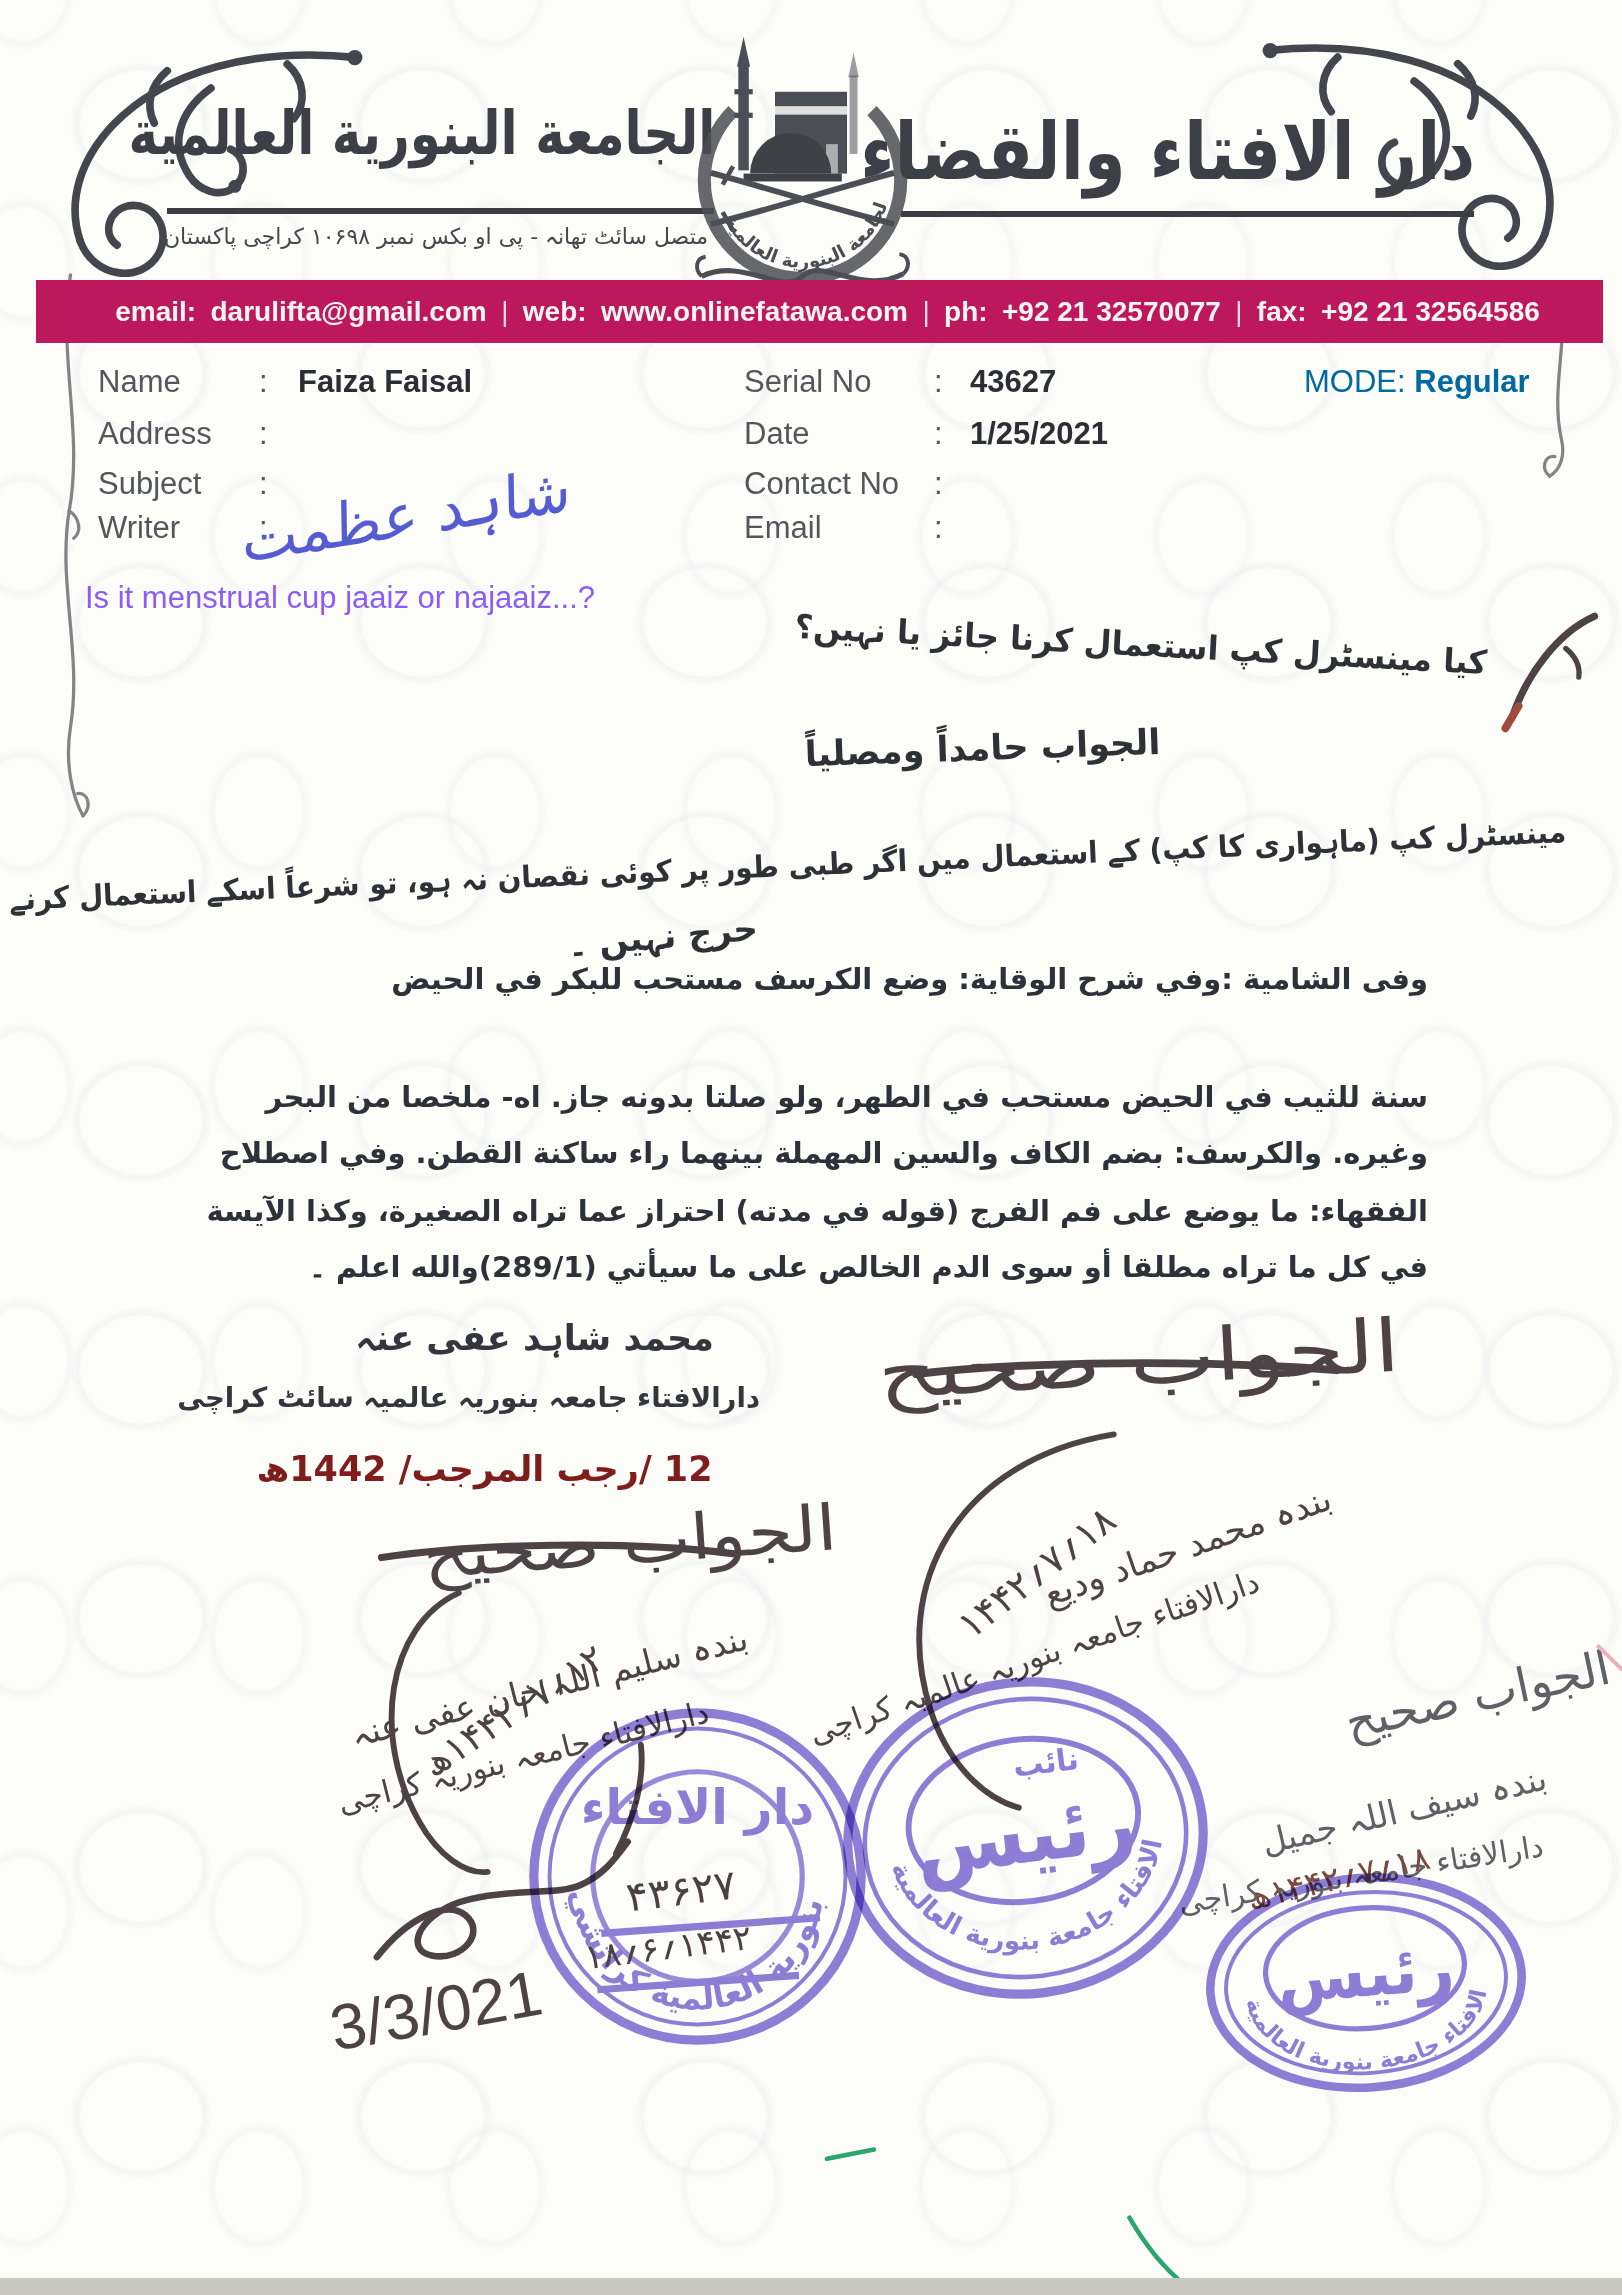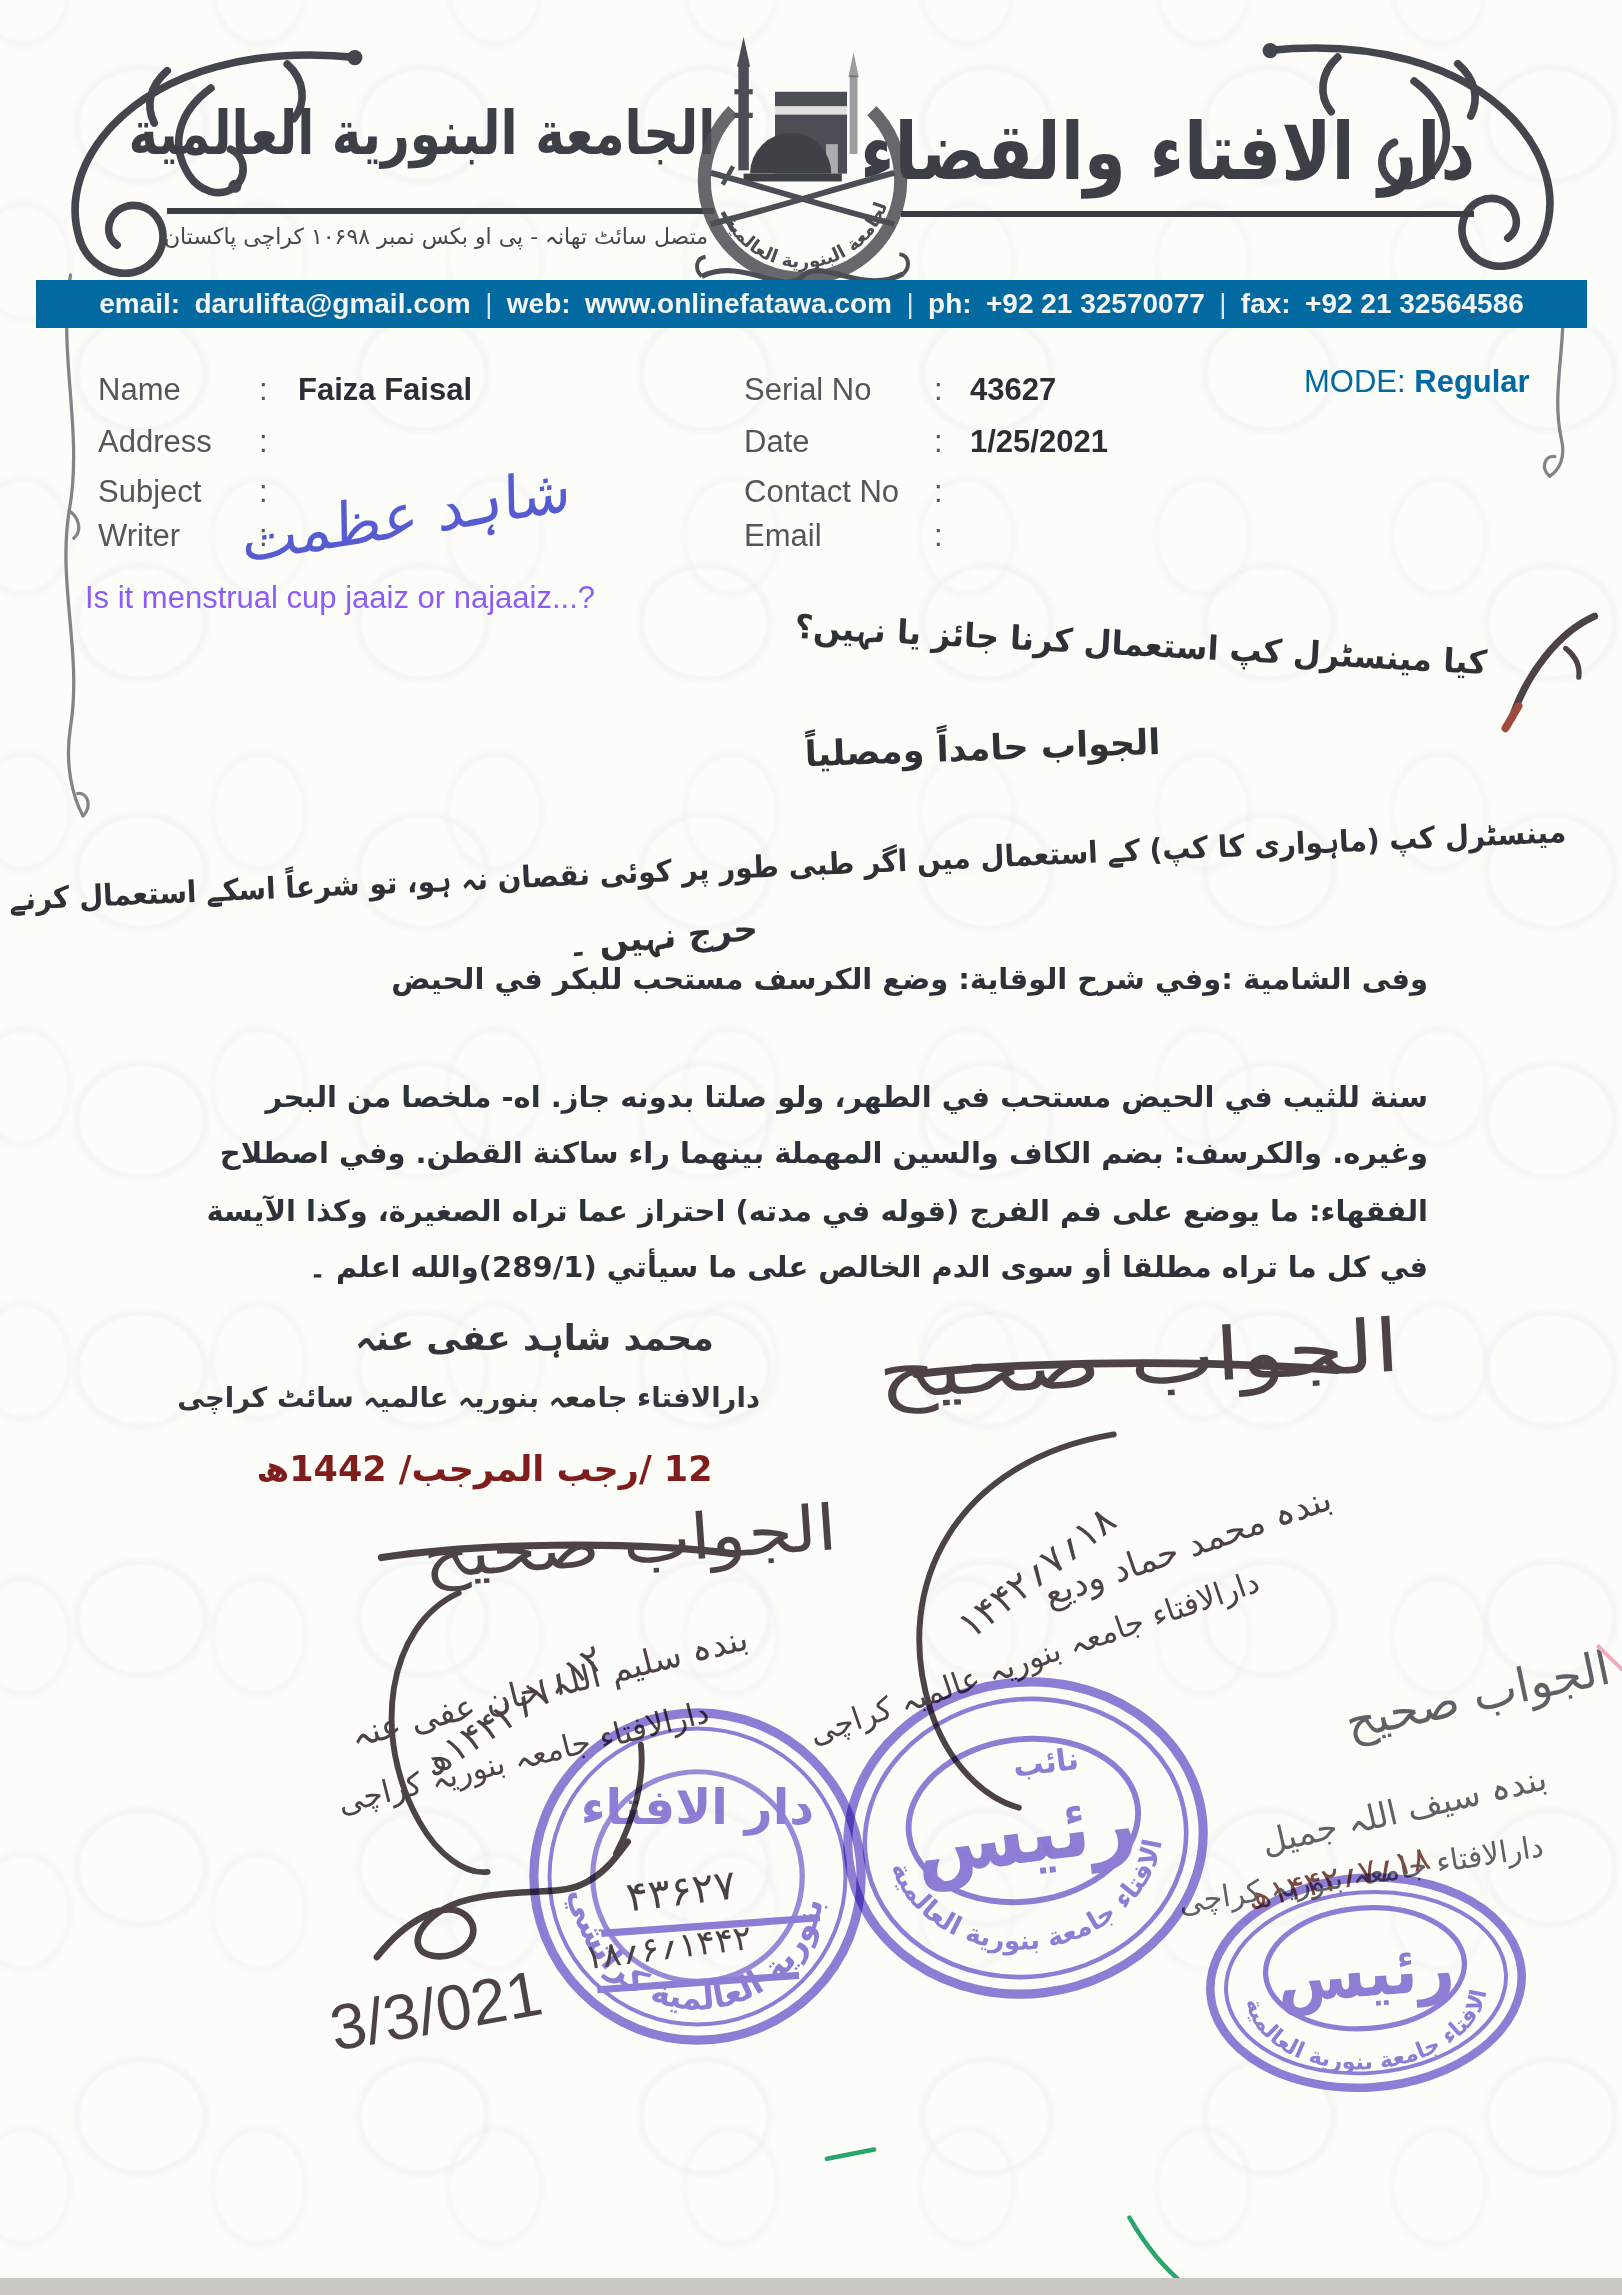--- a/index.html
+++ b/index.html
@@ -18,26 +18,26 @@
     left:0;top:0;width:1623px;height:2295px;z-index:0;opacity:.55;
     background-image:
       radial-gradient(ellipse 111px 98px at center,transparent 54%,rgba(176,195,224,.20) 57%,transparent 64%),
       radial-gradient(ellipse 85px 105px at center,transparent 50%,rgba(186,200,226,.16) 54%,transparent 62%);
     background-size:282px 249px,236px 275px;
     background-position:0 0,141px 124px;
   }
   .hdr-title{color:#3c3f45;font-weight:bold;text-align:center;z-index:2;}
   .rule{background:#3a3d42;z-index:2;}
   .contact-bar{
-    left:36px;top:280px;width:1551px;height:48px;background:#0369a1;z-index:3;
+    left:36px;top:280px;width:1551px;height:63px;background:#be185d;z-index:3;
     display:flex;align-items:center;justify-content:center;gap:14.4px;
-    color:#f4f4f2;font-size:28px;font-weight:bold;white-space:nowrap;
+    color:#f4f4f2;font-size:28px;font-weight:bold;white-space:nowrap;padding-left:16px;
   }
   .contact-bar .sep{font-weight:normal;opacity:.9;}
-  .frow{display:grid;z-index:2;font-size:31px;color:#53575c;margin-top:8px;}
+  .frow{display:grid;z-index:2;font-size:31px;color:#53575c;}
   .frow .lblc{color:#53575c;}
   .frow .colc{color:#53575c;}
   .frow .valc{color:#2b2f35;font-weight:bold;}
   .frow-l{grid-template-columns:161px 39px auto;}
   .frow-r{grid-template-columns:190px 36px auto;}
   .hw{color:#4d4347;z-index:5;}
   .grey-ink{color:#5f6166;}
   .stamp{z-index:6;mix-blend-mode:multiply;opacity:.92;}
   .stamp-ink{z-index:8;color:#4a4145;}
   .arabic-line{left:262px;width:1166px;font-size:29px;font-weight:bold;color:#2d3138;text-align:right;z-index:2;}

